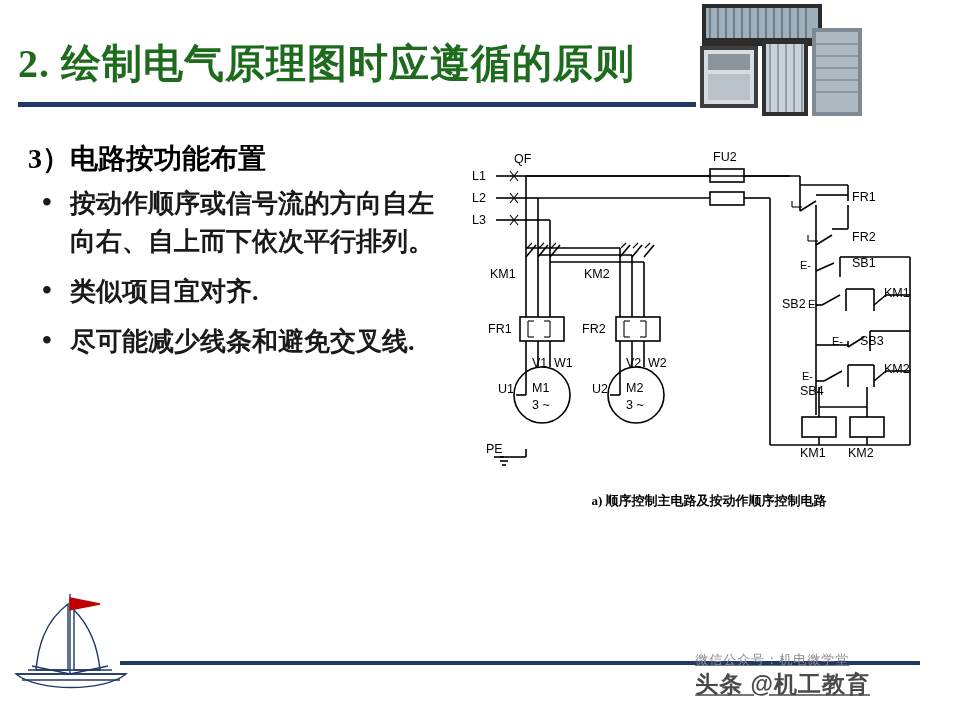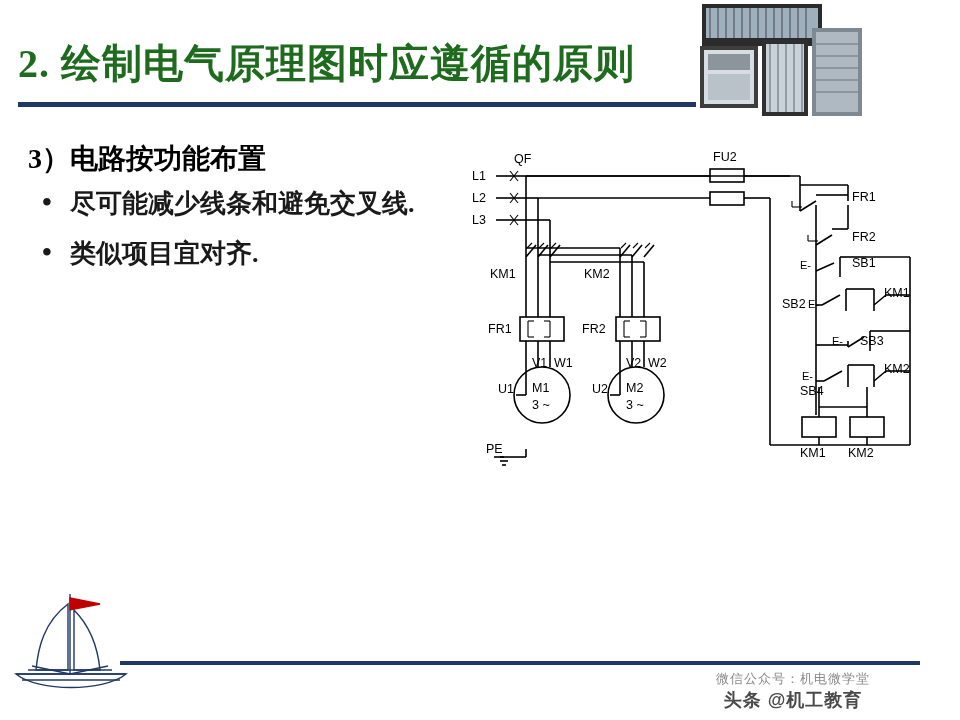--- a/index.html
+++ b/index.html
@@ -128,31 +128,32 @@
   .boat {
     position: absolute;
     left: 8px;
     top: 588px;
     width: 125px;
     height: 120px;
   }
   .watermark {
     position: absolute;
     right: 14px;
-    bottom: 8px;
-    text-align: center;
+    bottom: 20px;
+    text-align: left;
     color: #777;
+    text-decoration: underline;
   }
   .wm-top {
     font-size: 13px;
     color: #8a8a8a;
     letter-spacing: 1px;
   }
   .wm-bot {
-    font-size: 18px;
+    font-size: 23px;
     color: #4a4a4a;
     font-weight: bold;
     letter-spacing: 1px;
   }
 
   
   .schematic {
     position: absolute;
     left: 470px;
     top: 145px;
@@ -228,22 +229,23 @@
         <line x1="120" y1="68" x2="162" y2="68"></line>
           <line x1="120" y1="80" x2="162" y2="80"></line>
         <line x1="120" y1="92" x2="162" y2="92"></line>
       </g>
     </svg>
   </div>
 
   <div class="lead">3）电路按功能布置</div>
 
   <div class="bullets">
+    <div class="bullet">按动作顺序或信号流的方向自左向右、自上而下依次平行排列。</div>
+    <div class="bullet">类似项目宜对齐.</div>
     <div class="bullet">尽可能减少线条和避免交叉线.</div>
-    <div class="bullet">类似项目宜对齐.</div>
   </div>
 
   <div class="schematic">
     <svg width="478" height="370" viewBox="0 0 478 370">
 
       <rect x="0" y="0" width="478" height="370" fill="#ffffff"></rect>
 
       <text class="tx" x="2" y="35">L1</text>
       <text class="tx" x="2" y="57">L2</text>
       <text class="tx" x="2" y="79">L3</text>
@@ -478,20 +480,21 @@
       <line class="ln" x1="440" y1="112" x2="440" y2="300"></line>
       <line class="ln" x1="396" y1="112" x2="440" y2="112"></line>
       <line class="ln" x1="424" y1="186" x2="440" y2="186"></line>
       <line class="ln" x1="416" y1="150" x2="440" y2="150"></line>
       <line class="ln" x1="416" y1="226" x2="440" y2="226"></line>
       <line class="ln" x1="349" y1="262" x2="397" y2="262"></line>
       <line class="ln" x1="397" y1="262" x2="397" y2="242"></line>
       <line class="ln" x1="349" y1="262" x2="349" y2="242"></line>
     </svg>
   </div>
+  <div class="sch-caption">a) 顺序控制主电路及按动作顺序控制电路</div>
 
 
   <div class="bottom-rule"></div>
 
   <div class="boat">
     <svg width="125" height="120" viewBox="0 0 125 120">
       <g stroke="#1f3864" stroke-width="1.4" fill="none">
         <line x1="62" y1="6" x2="62" y2="86"></line>
         <path d="M62 10 L92 16 L62 22 Z" fill="#c00000" stroke="#c00000"></path>
         <path d="M60 16 C 36 34, 30 60, 28 82 L60 82 Z"></path>

